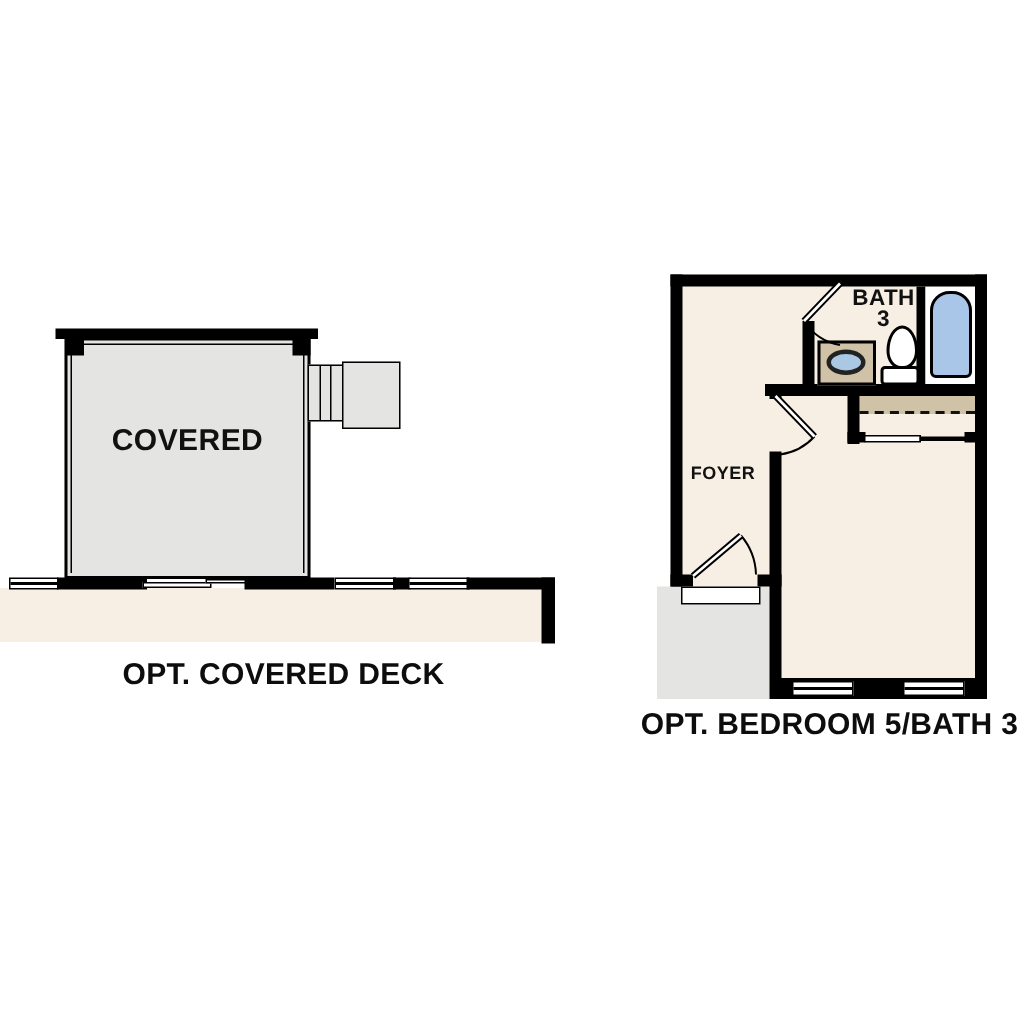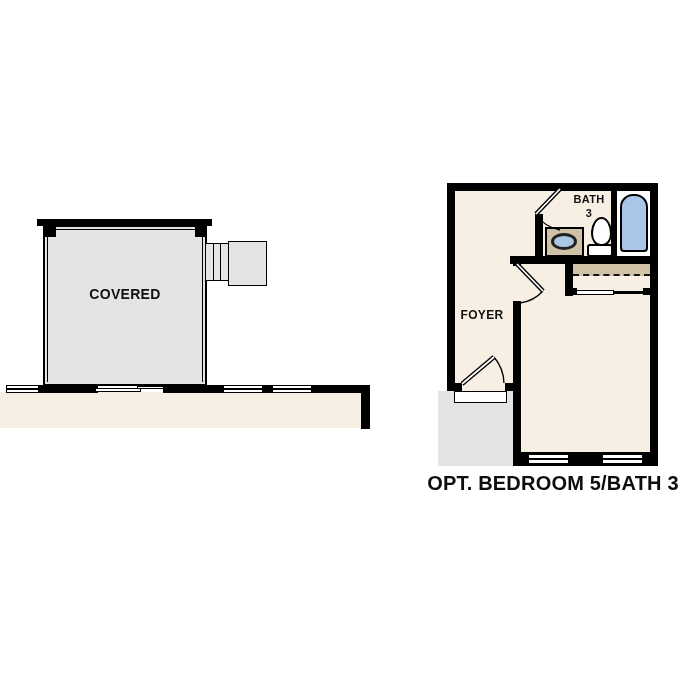--- a/index.html
+++ b/index.html
@@ -13,21 +13,21 @@
   .gray{background:var(--deck_gray,#e4e4e2);}
 
   
   .deck{
     left:43px;top:225px;width:164px;height:161px;
     background:var(--deck_gray,#e4e4e2);border:2px solid #000;
   }
   .deck-rail{position:absolute;inset:2px;border-left:1px solid #000;border-right:1px solid #000;border-top:1px solid #000;}
   .deck-label{
     left:45px;top:287px;width:160px;text-align:center;
-    font-size:14px;font-weight:bold;line-height:15px;color:#111;letter-spacing:.3px;
+    font-size:20px;font-weight:bold;line-height:15px;color:#111;letter-spacing:.3px;
   }
   .stair-conn{left:205px;top:243px;width:24px;height:38px;background:var(--deck_gray,#e4e4e2);border:1.5px solid #000;}
   .tread{position:absolute;top:0;bottom:0;width:1.5px;background:#000;}
   .landing{left:228px;top:241px;width:39px;height:45px;background:var(--deck_gray,#e4e4e2);border:1.5px solid #000;}
 
   .win{background:#fff;border:1.5px solid #000;}
   .win:after{content:"";position:absolute;left:0;right:0;top:50%;height:1.5px;margin-top:-1px;background:#000;}
   .slide{background:#fff;border:1px solid #000;}
 
   .caption{
@@ -74,20 +74,21 @@
   <div class="abs wall" style="left:38px;top:385px;width:60px;height:8px;"></div>
   <div class="abs slide" style="left:95px;top:388px;width:46px;height:3.5px;"></div>
   <div class="abs slide" style="left:137px;top:385.5px;width:33px;height:3.5px;"></div>
   <div class="abs wall" style="left:163px;top:385px;width:60px;height:8px;"></div>
   <div class="abs win" style="left:223px;top:385px;width:41px;height:8px;"></div>
   <div class="abs wall" style="left:262px;top:385px;width:12px;height:8px;"></div>
   <div class="abs win" style="left:272px;top:385px;width:41px;height:8px;"></div>
   <div class="abs wall" style="left:311px;top:385px;width:59px;height:8px;"></div>
   <div class="abs wall" style="left:361px;top:385px;width:9px;height:44px;"></div>
 
+  <div class="abs caption" style="left:19px;top:439px;width:340px;">OPT. COVERED DECK</div>
 
   <div class="abs cream" style="left:447px;top:183px;width:211px;height:283px;"></div>
   <div class="abs gray" style="left:438px;top:391px;width:75px;height:75px;"></div>
   <div class="abs" style="left:454px;top:391px;width:53px;height:12px;background:#fff;border:1px solid #000;"></div>
 
   <div class="abs wall" style="left:611px;top:191px;width:6px;height:65px;"></div>
   <div class="abs" style="left:617px;top:191px;width:33px;height:65px;background:#fff;"></div>
   <div class="abs tub"></div>
 
   <div class="abs shelf"></div>
@@ -109,21 +110,21 @@
   <div class="abs wall" style="left:643px;top:288px;width:15px;height:7px;"></div>
 
   <div class="abs vanity"></div>
   <div class="abs sink"></div>
   <div class="abs toilet-bowl"></div>
   <div class="abs toilet-tank"></div>
 
   <div class="abs win" style="left:528px;top:454px;width:41px;height:10px;"></div>
   <div class="abs win" style="left:602px;top:454px;width:41px;height:10px;"></div>
 
-  <div class="abs room-label" style="left:566px;top:192px;width:46px;text-align:center;font-size:11px;line-height:14px;">
+  <div class="abs room-label" style="left:566px;top:192px;width:46px;text-align:center;font-size:15px;line-height:14px;">
     <div>BATH</div>
     <div>3</div>
   </div>
   <div class="abs room-label" style="left:452px;top:308px;width:60px;text-align:center;font-size:12px;">FOYER</div>
 
   <div class="abs caption" style="left:408px;top:472px;width:290px;">OPT. BEDROOM 5/BATH 3</div>
 
   <svg class="doors" width="687" height="687" viewBox="0 0 687 687">
 
     <g>

